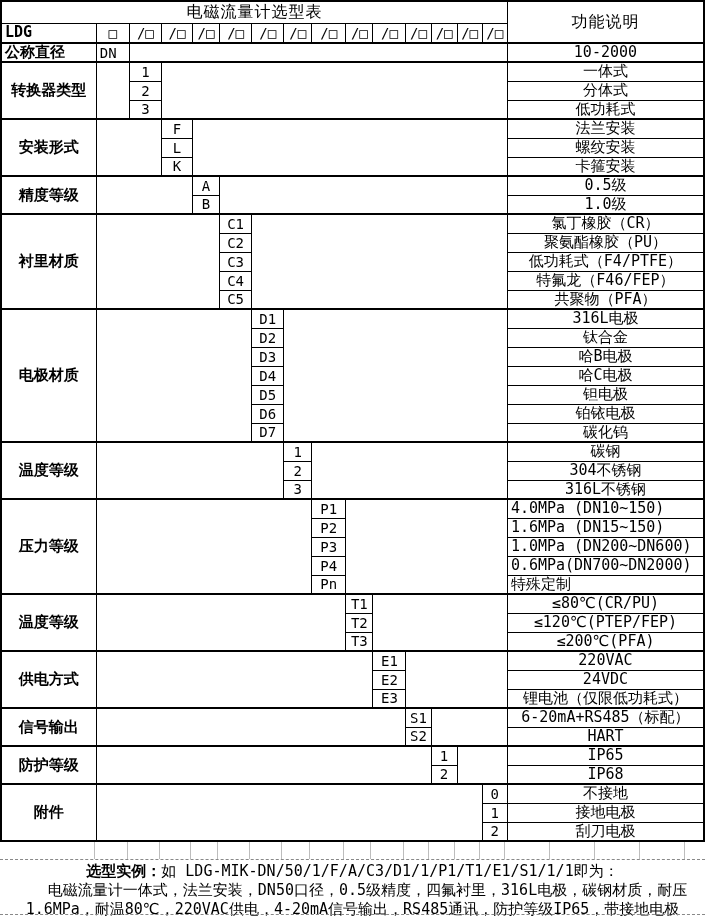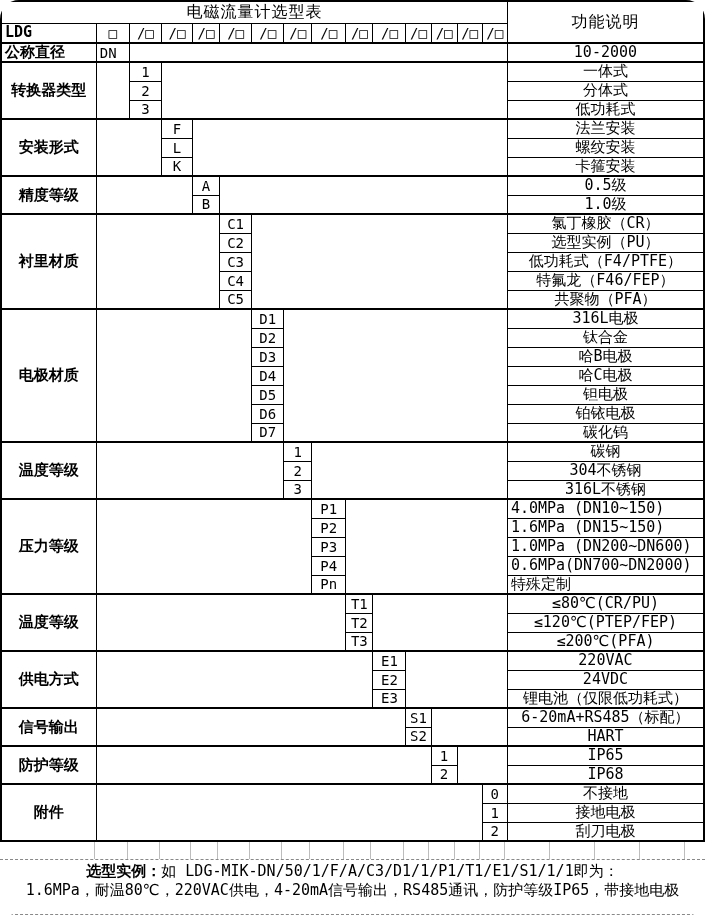--- a/index.html
+++ b/index.html
@@ -1,17 +1,17 @@
 <!DOCTYPE html>
 <html><head>
 <meta charset="utf-8">
 <style>
   html,body{margin:0;padding:0;background:#ffffff;}
   .page{position:relative;width:705px;height:916px;background:#ffffff;overflow:hidden;
-        font-family:"DejaVu Sans Mono","DejaVu Sans",monospace;color:#000;border-radius:19px;}
+        font-family:"DejaVu Sans Mono","DejaVu Sans",monospace;color:#000;}
   table{border-collapse:collapse;table-layout:fixed;width:705px;border:2px solid #000;}
   td{border:1px solid #000;padding:0;text-align:center;vertical-align:middle;
      overflow:hidden;white-space:nowrap;font-size:14px;line-height:1;}
   tbody tr{height:19px;}
   tr.r-title{height:22px;}
   tr.r-ldg{height:20px;}
   tr.sep td{border-top:2px solid #000;}
   td.lbl{font-size:15px;font-weight:bold;}
   td.desc{font-size:15px;}
   td.c-title{font-size:16px;letter-spacing:1px;}
@@ -122,21 +122,21 @@
         </tr>
         <tr class="sep">
           <td class="lbl" rowspan="5">衬里材质</td>
           <td class="empty" colspan="4" rowspan="5"></td>
           <td>C1</td>
           <td class="empty" colspan="9" rowspan="5"></td>
           <td class="desc">氯丁橡胶（CR）</td>
         </tr>
         <tr>
           <td>C2</td>
-          <td class="desc">选型实例（PU）</td>
+          <td class="desc">聚氨酯橡胶（PU）</td>
         </tr>
         <tr>
           <td>C3</td>
           <td class="desc">低功耗式（F4/PTFE）</td>
         </tr>
         <tr>
           <td>C4</td>
           <td class="desc">特氟龙（F46/FEP）</td>
         </tr>
         <tr>
@@ -301,17 +301,18 @@
       <div class="grid-cell" style="width: 45px;"></div>
       <div class="grid-cell" style="width: 45px;"></div>
       <div class="grid-cell" style="width: 45px;"></div>
       <div class="grid-cell nob" style="width: 20px;"></div>
     </div>
 
   <div class="footer">
     <div class="f-line">
       <span class="f-bold">选型实例：</span><span>如 LDG-MIK-DN/50/1/F/A/C3/D1/1/P1/T1/E1/S1/1/1即为：</span>
     </div>
+    <div class="f-line f-indent">电磁流量计一体式，法兰安装，DN50口径，0.5级精度，四氟衬里，316L电极，碳钢材质，耐压</div>
     <div class="f-line">1.6MPa，耐温80℃，220VAC供电，4-20mA信号输出，RS485通讯，防护等级IP65，带接地电极</div>
   </div>
 
   <div class="bottom-dash"></div>
 </div>
 
 </body></html>

